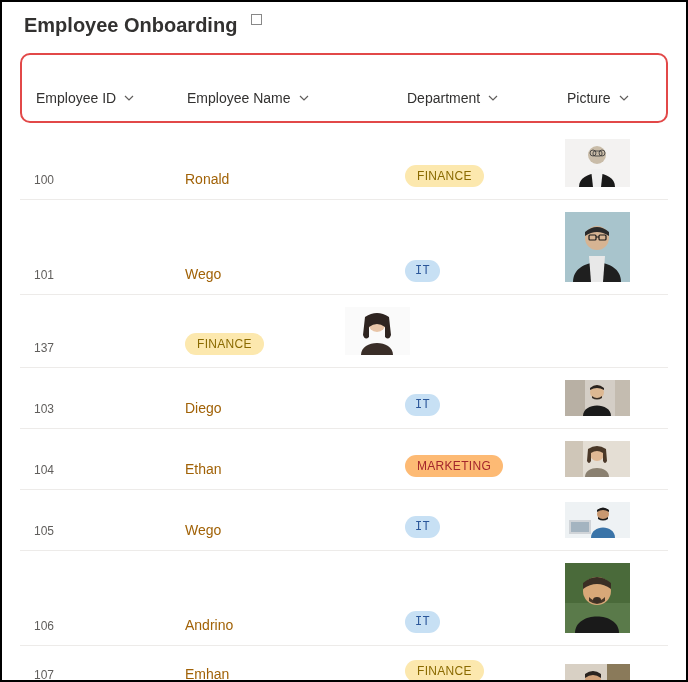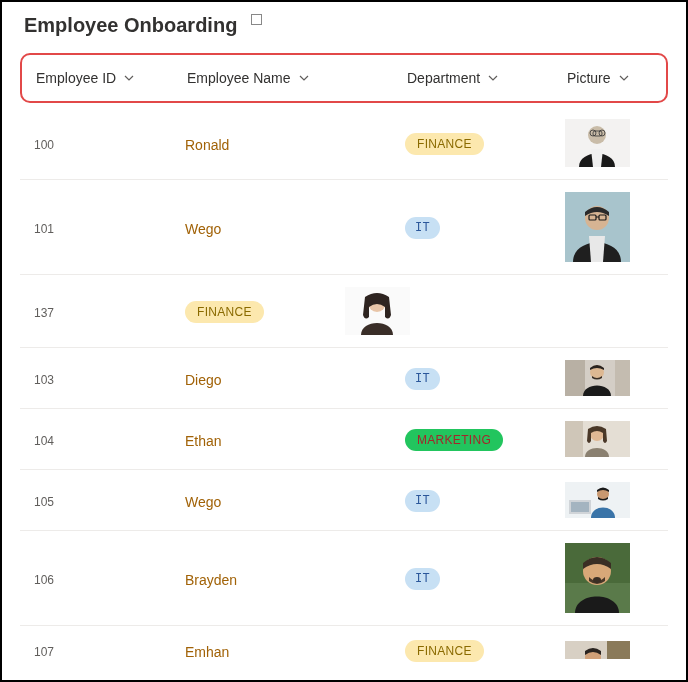--- a/index.html
+++ b/index.html
@@ -34,41 +34,41 @@
     .header-row {
       display: flex;
       align-items: flex-end;
       border: 2px solid #e24848;
       border-radius: 10px;
       padding: 15px 0 15px 0;
       background: #fff;
     }
     .col-id { width: 165px; padding-left: 14px; }
     .col-name { width: 220px; }
-    .col-dept { width: 160px; }
+    .col-dept { width: 160px; margin-top: 20px; }
     .col-pic { flex: 1; }
     .header-cell {
       display: flex;
       align-items: center;
       gap: 8px;
       font-size: 14px;
       font-weight: 500;
       color: #323130;
       cursor: pointer;
     }
     .chevron-down {
       width: 10px;
       height: 6px;
       display: inline-block;
     }
     .chevron-down svg { display: block; }
     .rows { padding: 0 18px; }
     .data-row {
       display: flex;
-      align-items: center;
+      align-items: flex-end;
       border-bottom: 1px solid #edebe9;
       padding: 12px 0;
     }
     .data-row:first-child { border-top: none; }
     .cell-id {
       width: 165px;
       padding-left: 14px;
       font-size: 12px;
       color: #605e5c;
       padding-top: 4px;
@@ -84,21 +84,21 @@
     .pill {
       display: inline-block;
       padding: 4px 12px;
       border-radius: 14px;
       font-size: 12px;
       font-weight: 500;
       letter-spacing: 0.3px;
     }
     .pill-finance { background: #fce8ae; color: #8a6a00; }
     .pill-it { background: #c7e0f4; color: #2b579a; padding: 4px 10px; font-family: Liberation Mono, monospace; }
-    .pill-marketing { background: #22c55e; color: #a4262c; }
+    .pill-marketing { background: #fdba74; color: #a4262c; }
     .avatar {
       width: 65px;
       height: 48px;
       background: #e8e8e8;
       display: flex;
       align-items: center;
       justify-content: center;
       overflow: hidden;
     }
     .avatar svg { display: block; }
@@ -270,21 +270,21 @@
             <path d="M32 8 Q38 3 44 8 L44 10 Q38 6 32 10 Z" fill="#1a1a1a"></path>
             <path d="M33 15 Q38 19 43 15 L43 17 Q38 20 33 17 Z" fill="#1a1a1a"></path>
             <path d="M26 36 C26 22 50 22 50 36 Z" fill="#3a74a8"></path>
           </svg>
       </div>
     </div>
   </div>
 
   <div class="data-row">
     <div class="cell-id">106</div>
-    <div class="cell-name">Brayden</div>
+    <div class="cell-name">Andrino</div>
     <div class="cell-dept">
       <span class="pill pill-it">IT</span>
     </div>
     <div class="cell-pic">
       <div class="avatar avatar-tall">
         <svg width="65" height="70" viewBox="0 0 65 70">
             <rect width="65" height="70" fill="#5a7a4a"></rect>
             <rect x="0" y="0" width="65" height="40" fill="#4a6a3a"></rect>
             <circle cx="32" cy="28" r="14" fill="#d8a878"></circle>
             <path d="M18 20 Q32 8 46 20 L46 26 Q32 16 18 26 Z" fill="#3a2e24"></path>

